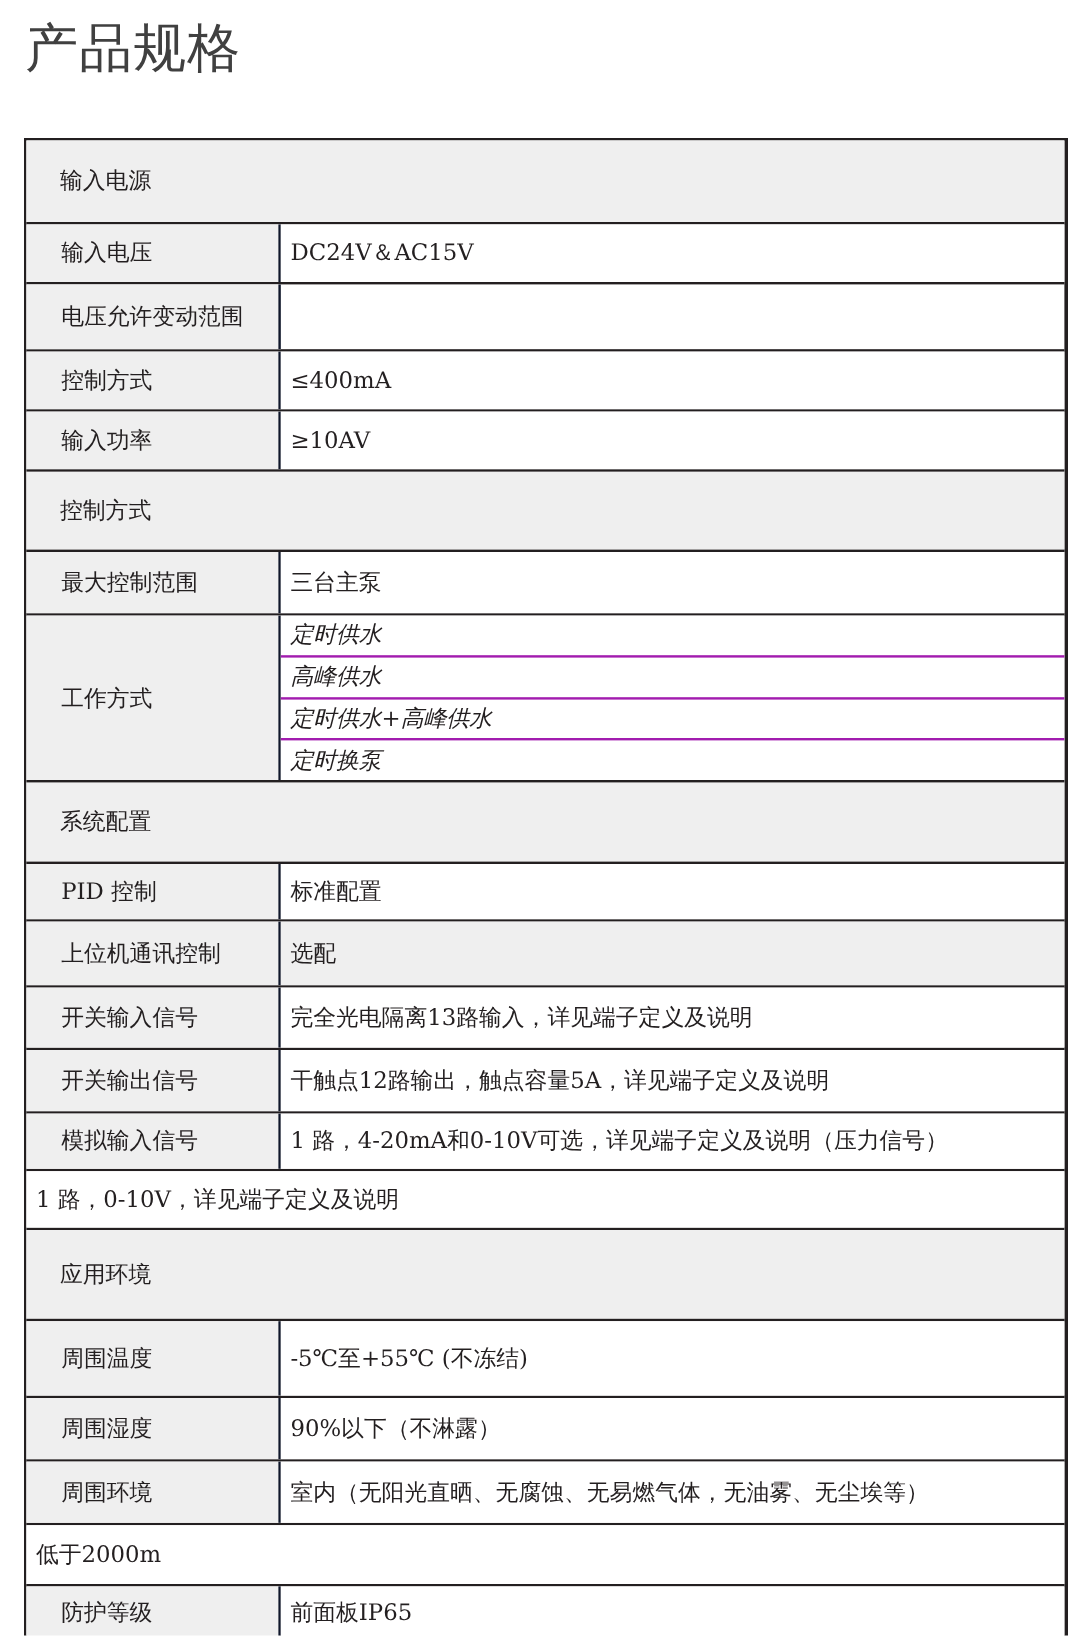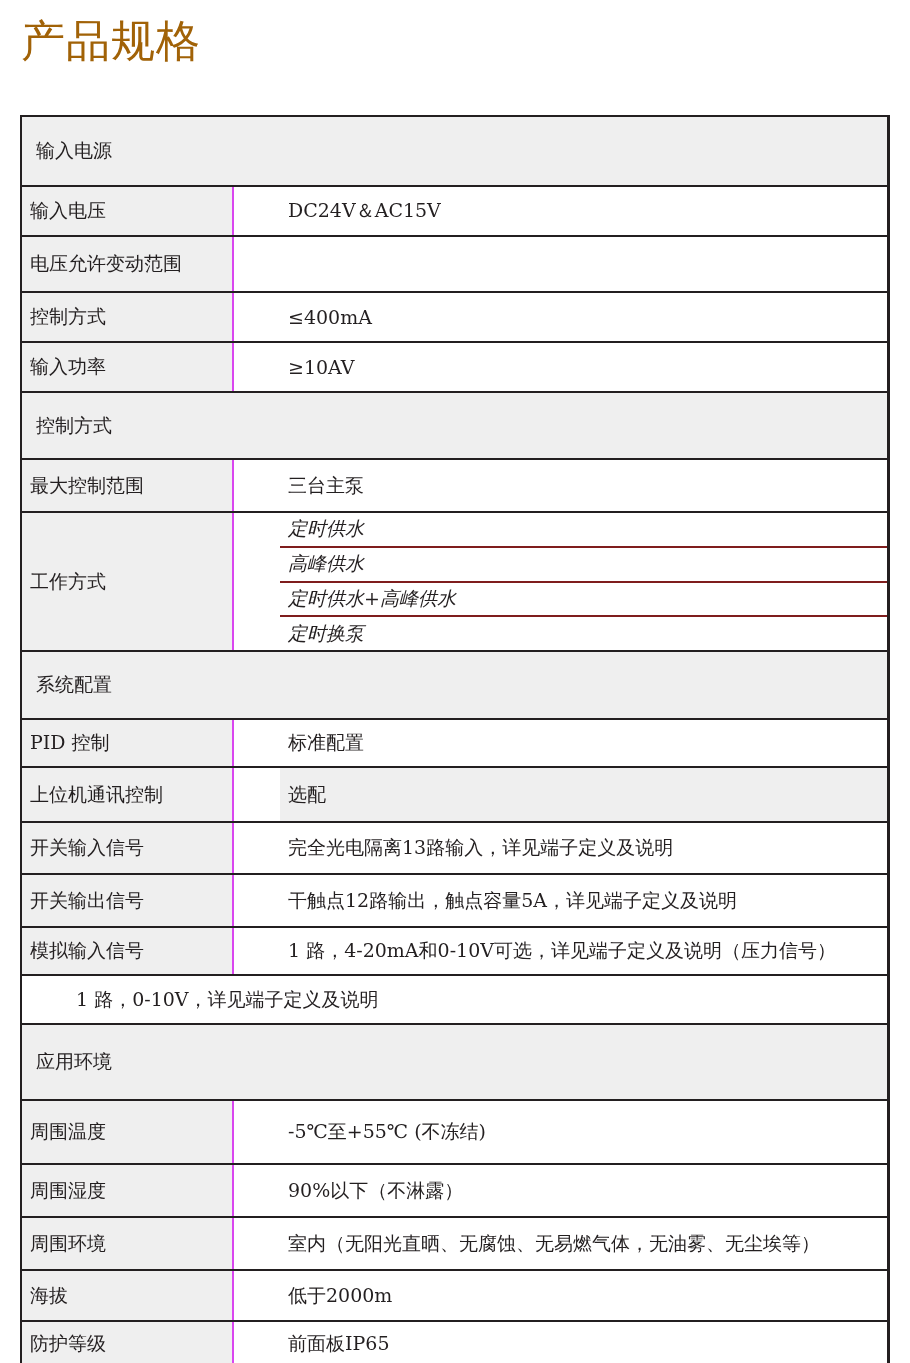--- a/index.html
+++ b/index.html
@@ -4,50 +4,50 @@
   <style>
     html, body { margin: 0; padding: 0; background: #ffffff; }
     body {
       width: 910px; height: 1363px; position: relative; overflow: hidden;
       font-family: "DejaVu Serif", "Liberation Serif", serif;
       color: #231f20;
     }
     .page-title {
       position: absolute; left: 21px; top: 14px;
       font-size: 44px; line-height: 54px; font-weight: normal;
-      letter-spacing: 1px; color: #a16207;
+      letter-spacing: 1px; color: #404040;
     }
     .spec-table {
       position: absolute; left: 20px; top: 115px; width: 870px;
       border: 2px solid #231f20; box-sizing: border-box;
       border-right-width: 3px; border-bottom-width: 3px;
     }
     .row {
       display: flex; box-sizing: border-box;
       border-top: 2px solid #231f20;
     }
     .row:first-child { border-top: none; }
     .section {
       background: #efefef;
-      font-size: 19px; padding-left: 14px;
+      font-size: 19px; padding-left: 28px;
       display: flex; align-items: center;
     }
     .label {
       width: 212px; flex: 0 0 212px; box-sizing: border-box;
-      background: #efefef; border-right: 2px solid #d946ef;
-      font-size: 19px; padding-left: 8px;
+      background: #efefef; border-right: 2px solid #0f172a;
+      font-size: 19px; padding-left: 29px;
       display: flex; align-items: center;
     }
     .value {
       flex: 1; background: #ffffff;
       font-size: 19px; padding-left: 8px;
-      display: flex; align-items: center; margin-left: 46px;
+      display: flex; align-items: center;
     }
     .multi { flex: 1; display: flex; flex-direction: column; font-style: italic; }
-    .multi .value { border-top: 2px solid #7f1d1d; }
+    .multi .value { border-top: 2px solid #a21caf; }
     .multi .value:first-child { border-top: none; }
     .value.grey { background: #efefef; }
   </style>
 </head>
 <body>
 
 <div class="page-title">产品规格</div>
 
 <div class="spec-table">
 
@@ -115,21 +115,20 @@
   </div>
   <div class="row" style="height:53px">
     <div class="label">周围湿度</div>
     <div class="value">90%以下（不淋露）</div>
   </div>
   <div class="row" style="height:53px">
     <div class="label">周围环境</div>
     <div class="value">室内（无阳光直晒、无腐蚀、无易燃气体，无油雾、无尘埃等）</div>
   </div>
   <div class="row" style="height:51px">
-    <div class="label">海拔</div>
     <div class="value">低于2000m</div>
   </div>
   <div class="row" style="height:45px">
     <div class="label">防护等级</div>
     <div class="value">前面板IP65</div>
   </div>
 
 </div>
 
 </body></html>

